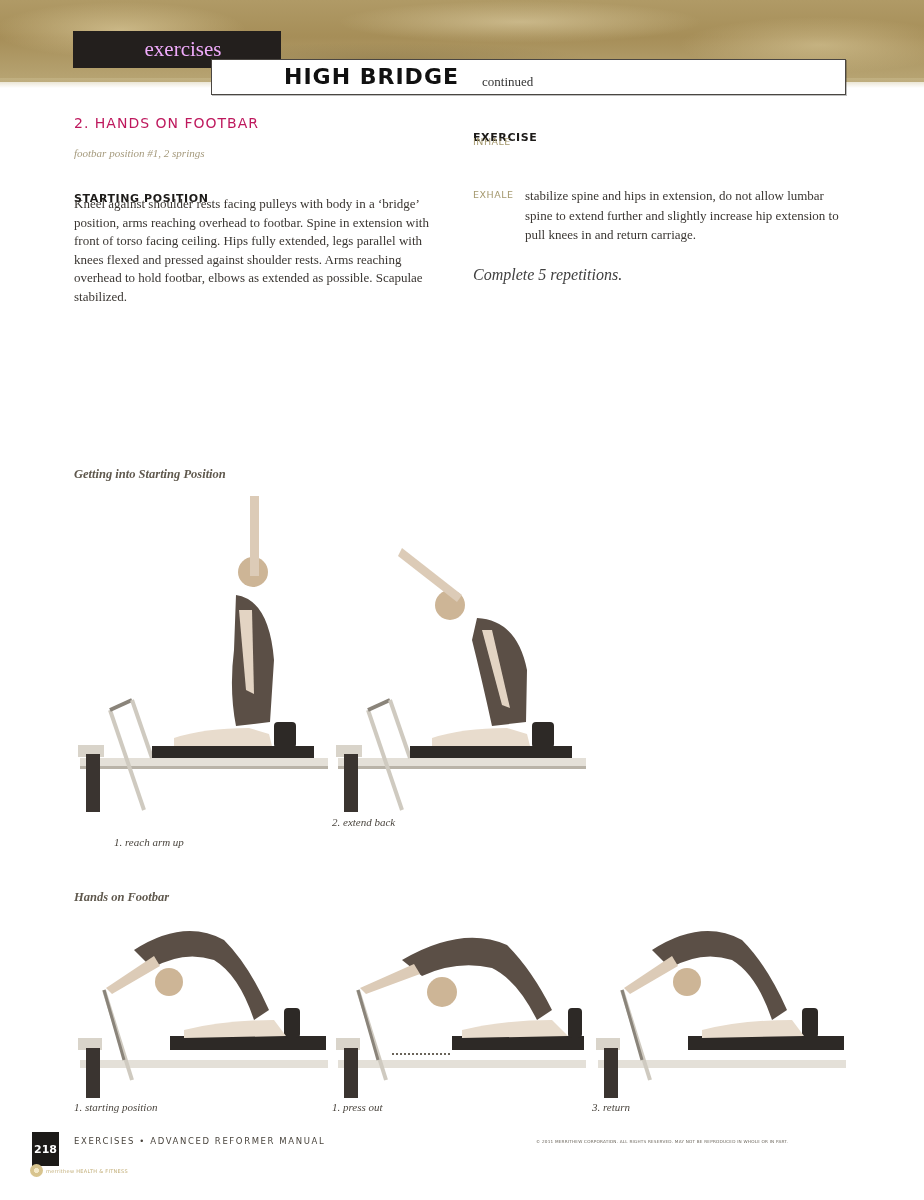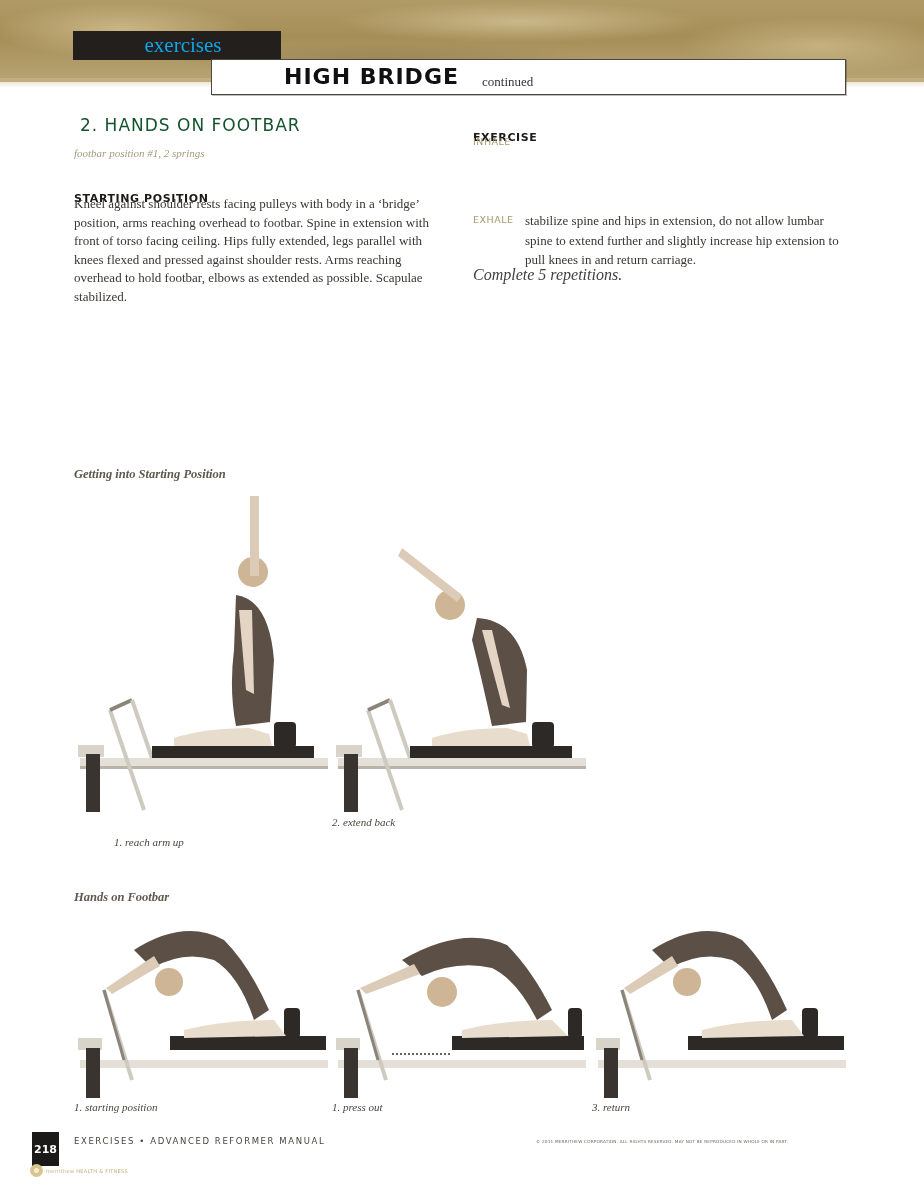--- a/index.html
+++ b/index.html
@@ -14,22 +14,22 @@
       radial-gradient(ellipse 260px 30px at 520px 22px, rgba(240,228,190,0.45), transparent 70%),
       radial-gradient(ellipse 200px 40px at 820px 45px, rgba(225,210,165,0.5), transparent 70%),
       radial-gradient(ellipse 300px 25px at 380px 60px, rgba(120,100,55,0.35), transparent 70%),
       linear-gradient(180deg, #b09a66 0%, #a68e58 45%, #b8a574 100%);
   }
   .band-fade {
     position: absolute; left: 0; top: 78px; width: 924px; height: 10px;
     background: linear-gradient(180deg, rgba(200,185,140,0.6), rgba(255,255,255,0));
   }
   .tab-exercises {
-    position: absolute; left: 73px; top: 31px; width: 208px; height: 29px;
-    background: #231f1d; color: #0ea5e9;
+    position: absolute; left: 73px; top: 31px; width: 208px; height: 37px;
+    background: #231f1d; color: #f0abfc;
     font-family: "Liberation Serif", serif; font-size: 21px;
     display: flex; align-items: center; justify-content: center;
     padding-left: 12px;
   }
   .title-box {
     position: absolute; left: 211px; top: 59px; width: 635px; height: 36px;
     background: #fff; border: 1.5px solid #4a4642;
     box-shadow: 1px 1px 0 rgba(0,0,0,0.25);
   }
   .title-main {
@@ -37,22 +37,22 @@
     font-family: "DejaVu Sans", sans-serif; font-weight: bold;
     font-size: 22px; letter-spacing: 1px; color: #111;
   }
   .title-sub {
     position: absolute; left: 270px; top: 14px;
     font-family: "Liberation Serif", serif; font-size: 13px; color: #333;
   }
 
   
   .sec-num {
-    position: absolute; left: 80px; top: 115px;
-    font-family: "DejaVu Sans", sans-serif; font-size: 17px; letter-spacing: 1px; color: #14532d;
+    position: absolute; left: 74px; top: 115px;
+    font-family: "DejaVu Sans", sans-serif; font-size: 14px; letter-spacing: 1px; color: #be185d;
   }
   .spring-note {
     position: absolute; left: 74px; top: 147px;
     font-style: italic; font-size: 11px; color: #a59a7d;
   }
   .h-label {
     font-family: "DejaVu Sans", sans-serif; font-weight: bold; font-size: 11px; letter-spacing: 0.6px; color: #1c1a18; margin-top: 15px;
   }
   .start-head { position: absolute; left: 74px; top: 177px; }
   .start-body {
@@ -63,21 +63,21 @@
   
   .ex-head { position: absolute; left: 473px; top: 116px; }
   .breath-row { position: absolute; left: 473px; width: 372px; display: flex; }
   .breath-label {
     width: 52px; flex: none;
     font-family: "DejaVu Sans", sans-serif; font-size: 9.5px; letter-spacing: 0.5px;
     color: #a5996f; padding-top: 3px;
   }
   .breath-text { flex: 1; font-size: 13px; line-height: 19.5px; color: #3a3632; }
   .row-inhale { top: 133px; }
-  .row-exhale { top: 211px; }
+  .row-exhale { top: 186px; }
   .reps {
     position: absolute; left: 473px; top: 266px;
     font-style: italic; font-size: 16px; color: #404040;
   }
 
   
   .photo-head {
     position: absolute; left: 74px;
     font-style: italic; font-weight: bold; font-size: 12.5px; color: #5f584d;
   }

